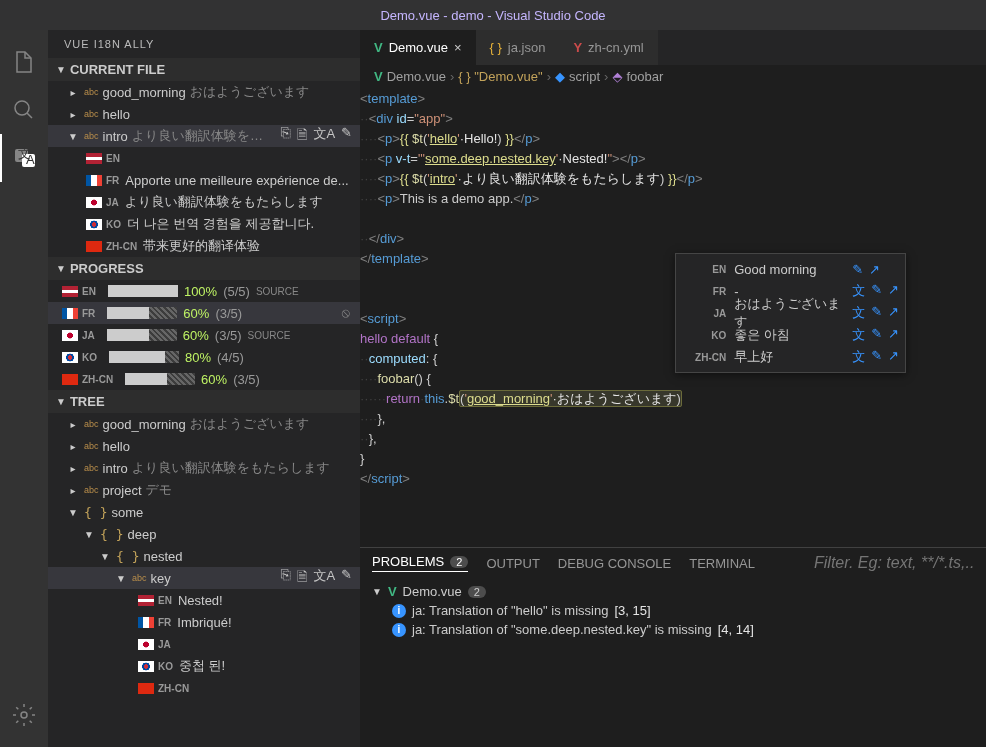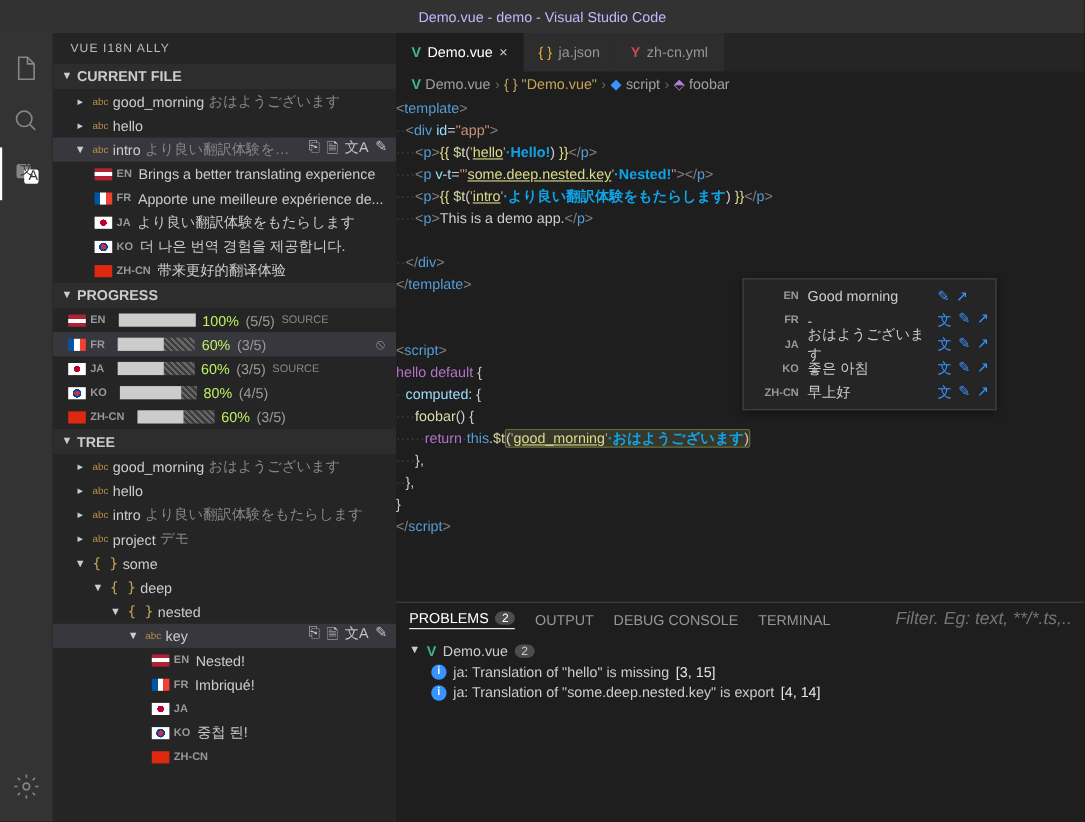--- a/index.html
+++ b/index.html
@@ -43,21 +43,21 @@
 .tab { padding:0 14px; display:flex; align-items:center; gap:6px; background:#2d2d2d; cursor:pointer; color:#969696; }
 .tab.active { background:#1e1e1e; color:#fff; }
 .tab-close { color:#ccc; cursor:pointer; }
 .breadcrumb { height:22px; display:flex; align-items:center; padding:0 14px; font-size:12px; color:#a0a0a0; gap:4px; }
 .bc-sep { color:#666; }
 .code-area { flex:1; display:flex; font-family:Consolas,monospace; font-size:14px; position:relative; overflow:hidden; }
 .gutter { width:50px; text-align:right; color:#858585; padding-right:14px; line-height:20px; padding-top:2px; }
 .code { flex:1; line-height:20px; padding-top:2px; white-space:pre; }
 .c-tag { color:#569cd6; } .c-attr { color:#9cdcfe; } .c-str { color:#ce9178; } .c-punc { color:#808080; }
 .c-mus { color:#dcdc8d; } .c-key { color:#b173c6; } .c-kw { color:#569cd6; }
-.c-ul { text-decoration:underline; color:#dcdc8d; } .c-hint { color:#0ea5e9;font-weight:bold; }
+.c-ul { text-decoration:underline; color:#dcdc8d; } .c-hint { color:#e5e5e5; }
 .c-dot { color:#404040; } .c-fn { color:#dcdcaa; }
 .hl { background:rgba(200,200,120,0.15); border:1px solid #6a6a3a; border-radius:2px; }
 .tooltip { position:absolute; right:80px; top:166px; background:#252526; border:1px solid #454545; padding:4px 6px; z-index:10; box-shadow:0 2px 8px rgba(0,0,0,0.5); }
 .tt-row { display:flex; align-items:center; height:22px; gap:8px; }
 .tt-lc { width:44px; text-align:right; font-size:10px; font-weight:bold; color:#999; }
 .tt-txt { width:110px; color:#ccc; }
 .tt-icons { display:flex; gap:6px; }
 .tt-icons span { cursor:pointer; }
 .ic-cn { color:#3794ff; } .ic-pen { color:#3794ff; } .ic-arr { color:#3794ff; }
 .panel { height:200px; background:#1e1e1e; border-top:1px solid #414141; display:flex; flex-direction:column; }
@@ -139,21 +139,20 @@
           <span class="row-actions">
             <span>⎘</span>
             <span>🗎</span>
             <span>文A</span>
             <span>✎</span>
           </span>
         </div>
         <div class="row indent1">
           <span class="flag" style="background:linear-gradient(#b22234 33%,#fff 33%,#fff 66%,#b22234 66%)"></span>
           <span class="lc">EN</span>
-          <span style="color:#ccc">Brings a better translating experience</span>
         </div>
         <div class="row indent1">
           <span class="flag" style="background:linear-gradient(90deg,#0055a4 33%,#fff 33%,#fff 66%,#ef4135 66%)"></span>
           <span class="lc">FR</span>
           <span style="color:#ccc">Apporte une meilleure expérience de...</span>
         </div>
         <div class="row indent1">
           <span class="flag" style="background:radial-gradient(circle,#bc002d 30%,#fff 32%)"></span>
           <span class="lc">JA</span>
           <span style="color:#ccc">より良い翻訳体験をもたらします</span>
@@ -432,20 +431,20 @@
             <span class="badge">2</span>
         </div>
         <div id="prob-items">
             <div class="prob-item">
               <span class="info-ic">i</span>
               <span>ja: Translation of "hello" is missing</span> 
               <span class="loc">[3, 15]</span>
             </div>
             <div class="prob-item">
               <span class="info-ic">i</span>
-              <span>ja: Translation of "some.deep.nested.key" is export</span> 
+              <span>ja: Translation of "some.deep.nested.key" is missing</span> 
               <span class="loc">[4, 14]</span>
             </div>
           </div>
       </div>
     </div>
   </div>
 </div>
 
 </body></html>

